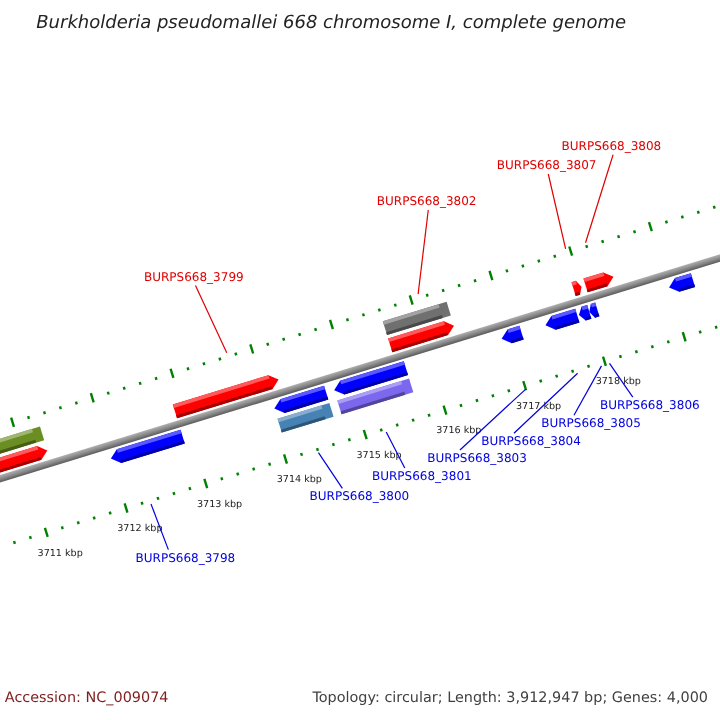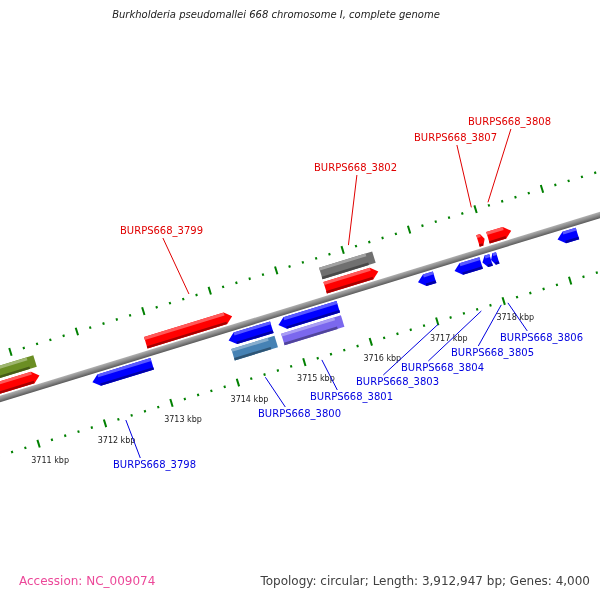--- a/index.html
+++ b/index.html
@@ -1,18 +1,18 @@
 <!DOCTYPE html>
 <html><head>
 <meta charset="utf-8">
 <style>
   html,body{margin:0;padding:0;background:#fff;}
   body{width:600px;height:600px;position:relative;overflow:hidden;font-family:"DejaVu Sans",sans-serif;}
-  #title{position:absolute;top:9px;left:0;width:552px;text-align:center;font-style:italic;font-size:10px;color:#222;}
-  #footer-left{position:absolute;left:19px;top:574px;font-size:12px;color:#ec4899;}
+  #title{position:absolute;top:9px;left:0;width:552px;text-align:center;font-style:italic;font-size:15px;color:#222;}
+  #footer-left{position:absolute;left:4px;top:574px;font-size:12px;color:#7f1d1d;}
   #footer-right{position:absolute;right:10px;top:574px;font-size:12px;color:#404040;}
   svg{position:absolute;left:0;top:0;}
   .lbl-red{fill:#e00000;font-size:10px;font-family:"DejaVu Sans",sans-serif;}
   .lbl-blue{fill:#0000e0;font-size:10px;font-family:"DejaVu Sans",sans-serif;}
   .kbp{fill:#222;font-size:8px;font-family:"DejaVu Sans",sans-serif;}
 </style>
 </head>
 <body>
 
 <div id="title">Burkholderia pseudomallei 668 chromosome I, complete genome</div>

